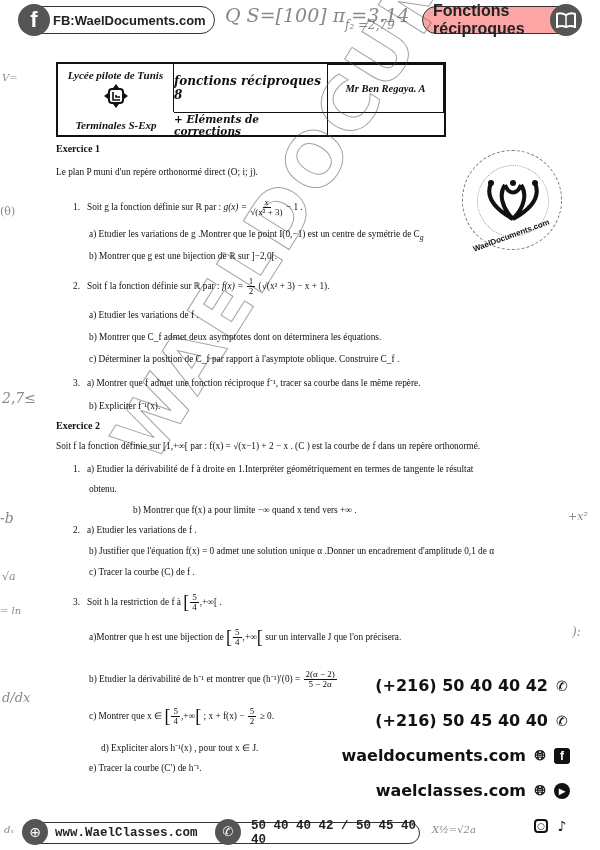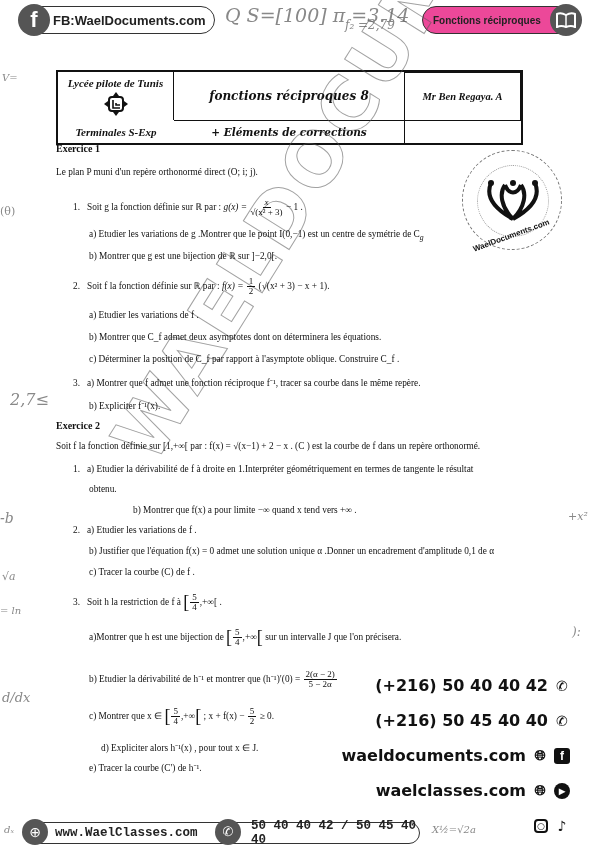--- a/index.html
+++ b/index.html
@@ -3,26 +3,26 @@
 <meta charset="utf-8">
 <style>
   * { box-sizing: border-box; margin: 0; padding: 0; }
   html, body { width: 600px; height: 850px; background: #fff; overflow: hidden; }
   body { position: relative; font-family: "Liberation Serif", serif; color: #111; }
 
   
   .top-bar { position: absolute; left: 0; top: 0; width: 600px; height: 48px; }
   .fb-pill { position: absolute; left: 20px; top: 6px; height: 28px; width: 195px; border: 1.5px solid #333; border-radius: 16px; display: flex; align-items: center; padding-left: 32px; font-family: "Liberation Sans", sans-serif; font-weight: bold; font-size: 13px; color: #222; background: #fff; }
   .fb-icon { position: absolute; left: 18px; top: 4px; width: 32px; height: 32px; border-radius: 50%; background: #555; color: #fff; font-family: "Liberation Sans", sans-serif; font-weight: bold; font-size: 22px; display: flex; align-items: center; justify-content: center; }
-  .title-pill { position: absolute; right: 20px; top: 6px; height: 28px; width: 158px; border: 1.5px solid #333; border-radius: 16px; display: flex; align-items: center; padding-left: 10px; font-family: "Liberation Sans", sans-serif; font-weight: bold; font-size: 10px; color: #222; background: #ec4899; }
+  .title-pill { position: absolute; right: 20px; top: 6px; height: 28px; width: 158px; border: 1.5px solid #333; border-radius: 16px; display: flex; align-items: center; padding-left: 10px; font-family: "Liberation Sans", sans-serif; font-weight: bold; font-size: 16px; color: #222; background: #fca5a5; }
   .book-icon { position: absolute; right: 18px; top: 4px; width: 32px; height: 32px; border-radius: 50%; background: #555; display: flex; align-items: center; justify-content: center; }
   .scribble { position: absolute; font-family: "DejaVu Serif", serif; color: #888; font-style: italic; }
 
   
-  .hdr-table { position: absolute; left: 56px; top: 70px; width: 467px; height: 75px; border: 2.5px solid #111; display: grid; grid-template-columns: 116px 1fr 116px; grid-template-rows: 48px 1fr; }
+  .hdr-table { position: absolute; left: 56px; top: 62px; width: 390px; height: 75px; border: 2.5px solid #111; display: grid; grid-template-columns: 116px 1fr 116px; grid-template-rows: 48px 1fr; }
   .hdr-cell { border-right: 1.5px solid #111; display: flex; align-items: center; justify-content: center; font-style: italic; }
   .hdr-cell.last { border-right: none; }
   .hdr-cell.row2 { border-top: 1.5px solid #111; }
   .school { flex-direction: column; font-size: 11px; font-weight: bold; }
   .school .logo { margin-top: 3px; width: 24px; height: 24px; position: relative; }
   .hdr-title { font-family: "DejaVu Serif", serif; font-weight: bold; font-size: 12px; }
   .hdr-sub { font-family: "DejaVu Serif", serif; font-weight: bold; font-size: 10.5px; }
   .level { font-size: 11px; font-weight: bold; }
   .teacher { font-size: 10.5px; font-weight: bold; }
 
@@ -68,21 +68,21 @@
   <div class="book-icon">
     <svg width="20" height="16" viewBox="0 0 20 16">
         <path d="M1 2 Q5 0 10 3 Q15 0 19 2 L19 15 Q15 13 10 15 Q5 13 1 15 Z" fill="none" stroke="#fff" stroke-width="2"></path>
         <line x1="10" y1="3" x2="10" y2="15" stroke="#fff" stroke-width="1.5"></line>
       </svg>
   </div>
 </div>
 
 <span class="scribble" style="left:2px;top:72px;font-size:10px;">V=</span>
 <span class="scribble" style="left:0px;top:205px;font-size:11px;font-style:normal;">(θ)</span>
-<span class="scribble" style="left:10px;top:390px;font-size:16px;">2,7≤</span>
+<span class="scribble" style="left:2px;top:390px;font-size:14px;">2,7≤</span>
 <span class="scribble" style="left:0px;top:510px;font-size:14px;">-b</span>
 <span class="scribble" style="left:2px;top:570px;font-size:11px;">√a</span>
 <span class="scribble" style="left:0px;top:605px;font-size:10px;">= ln</span>
 <span class="scribble" style="left:2px;top:690px;font-size:13px;">d/dx</span>
 <span class="scribble" style="left:568px;top:510px;font-size:11px;">+x²</span>
 <span class="scribble" style="left:572px;top:625px;font-size:12px;">):</span>
 
 <div class="hdr-table">
   <div class="hdr-cell school">
     <span>Lycée pilote de Tunis</span>

